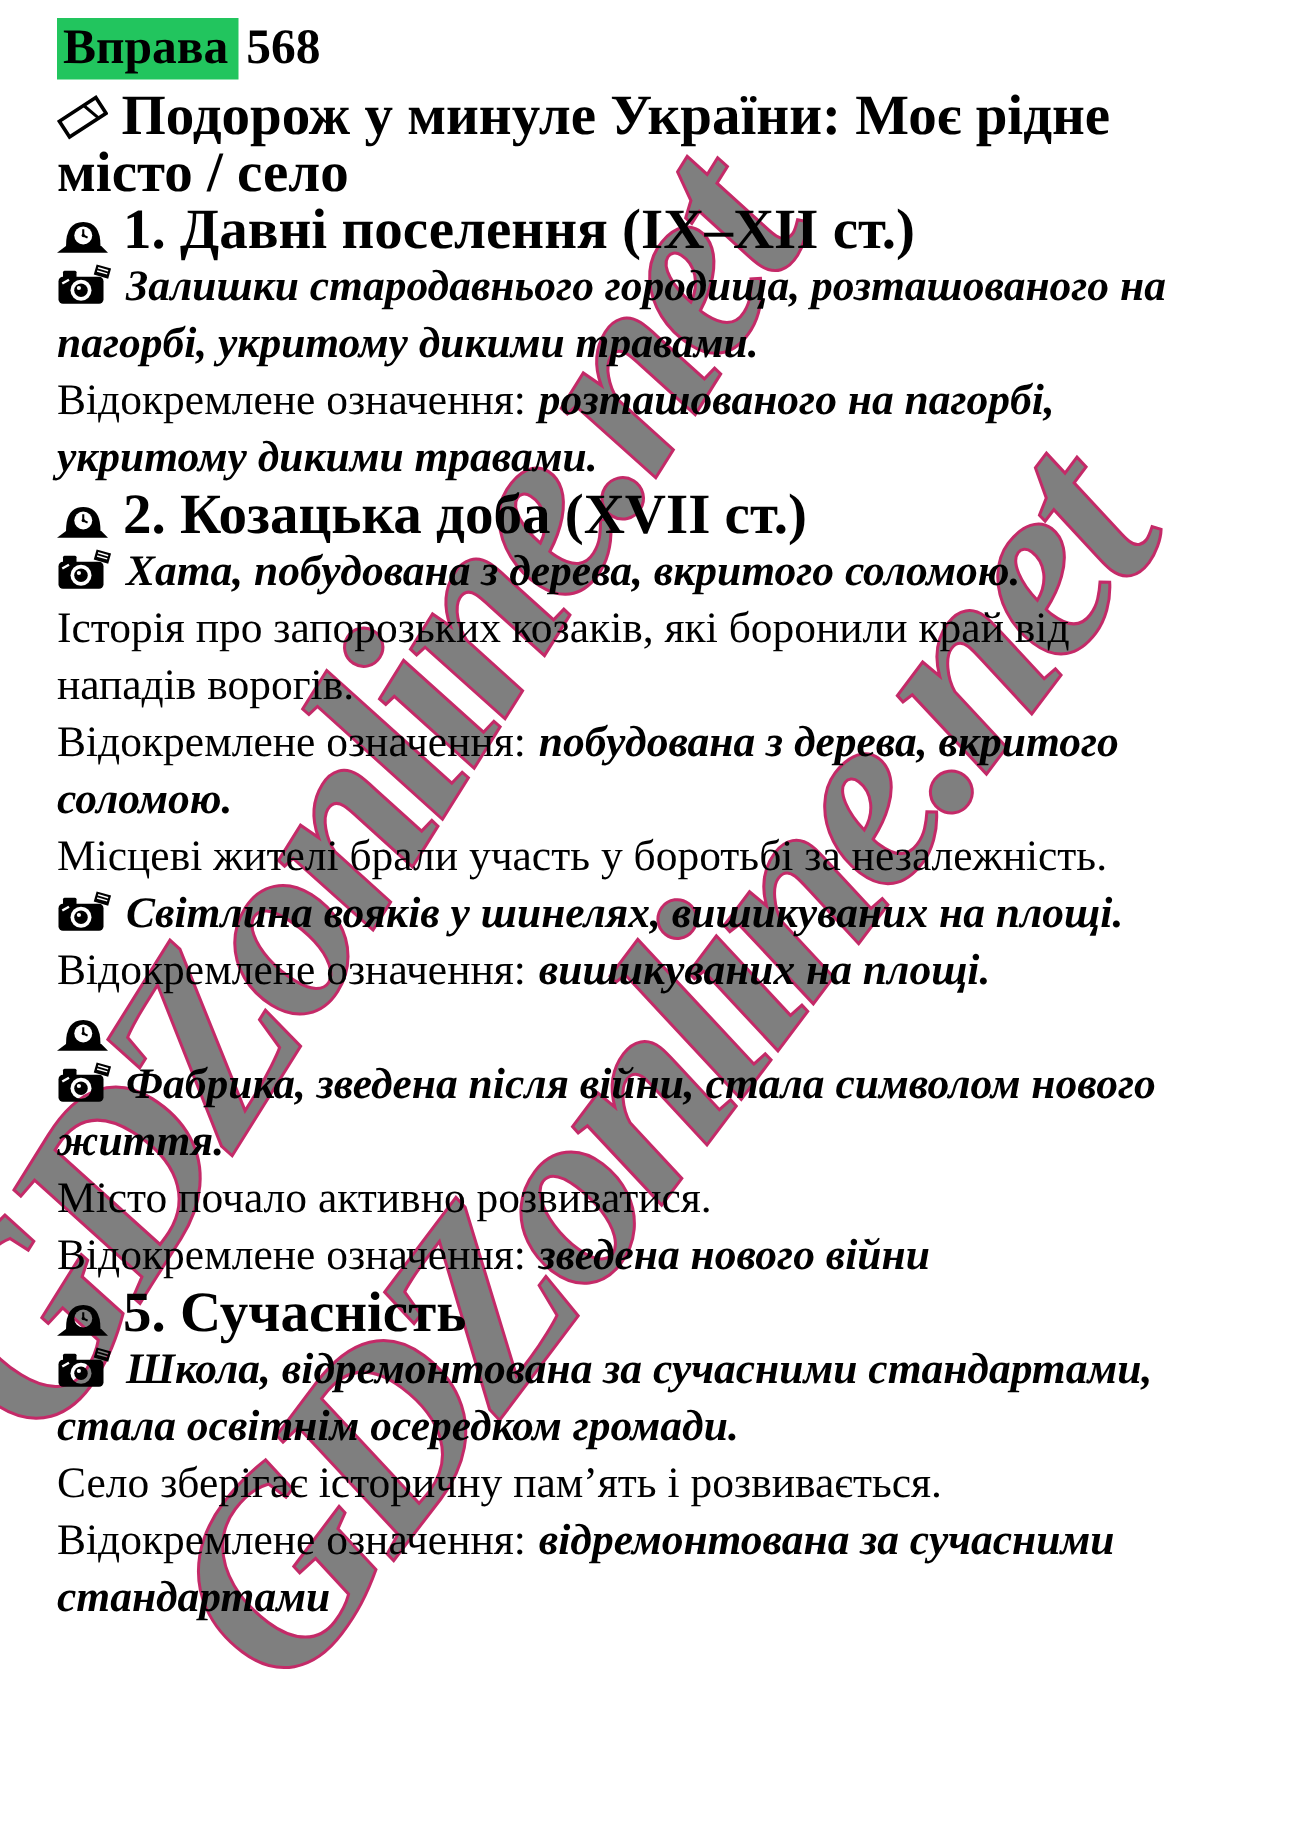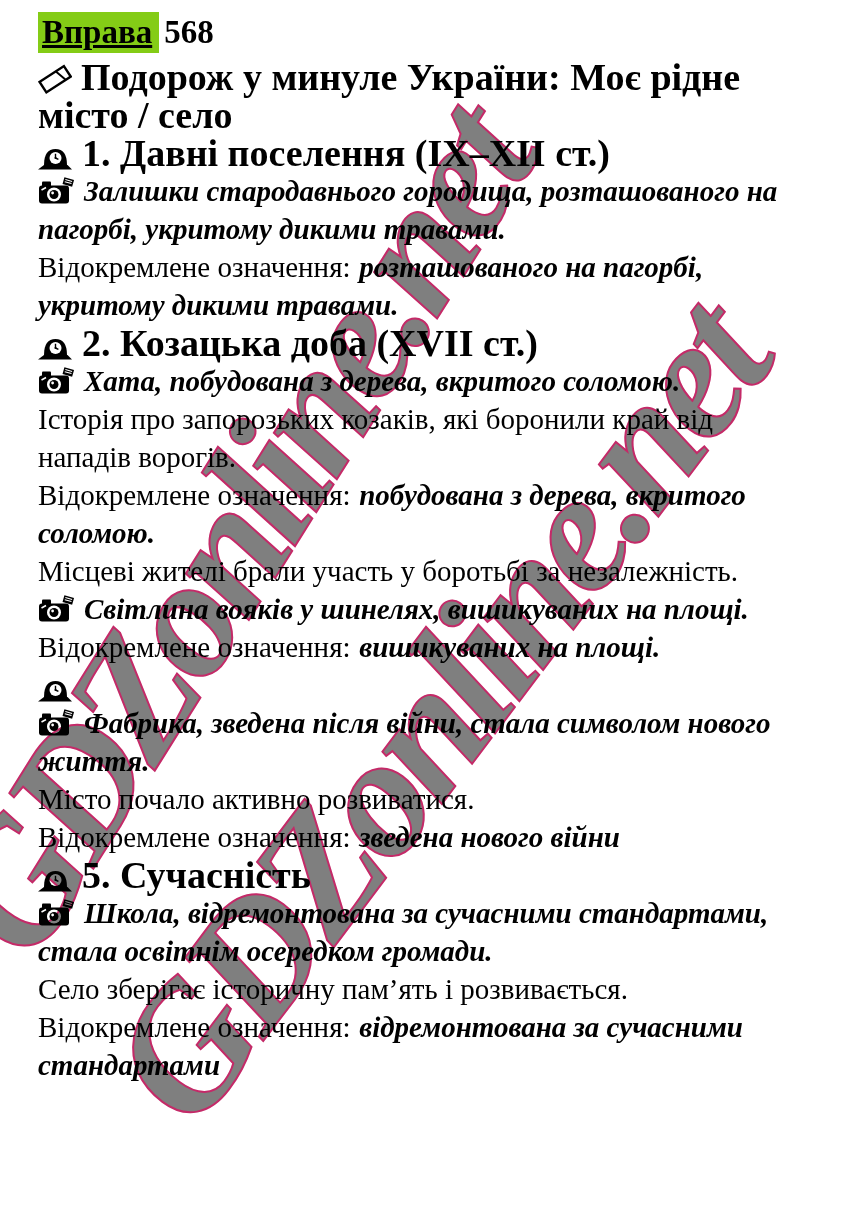--- a/index.html
+++ b/index.html
@@ -4,21 +4,21 @@
 <style>
   html,body { margin:0; padding:0; }
   body {
     width:860px; height:1224px;
     background:#ffffff; color:#000;
     font-family:"Liberation Serif","DejaVu Serif",serif;
     overflow:hidden; position:relative;
   }
   .content { position:absolute; left:38px; top:10px; width:762px; z-index:1; }
   .title { margin:0 0 3px 0; font-size:33px; line-height:45px; font-weight:bold; }
-  .hl { background:#84cc16; padding:2px 7px 3px 4px;text-decoration:underline; }
+  .hl { background:#22c55e; padding:2px 7px 3px 4px; }
   .num { margin-left:5px; }
   .line { margin:0; font-size:29px; line-height:38px; }
   .heading { font-weight:bold; font-size:38px; }
   .it { font-style:italic;font-weight:bold; }
   .def-label { margin-right:0.3em;text-align:right; }
   .icon { display:inline-block; vertical-align:-5px; margin-right:9px; }
   .icon svg { display:block; }
   .watermark {
     position:absolute; white-space:nowrap; z-index:2;
     font-family:"Liberation Serif","DejaVu Serif",serif;

